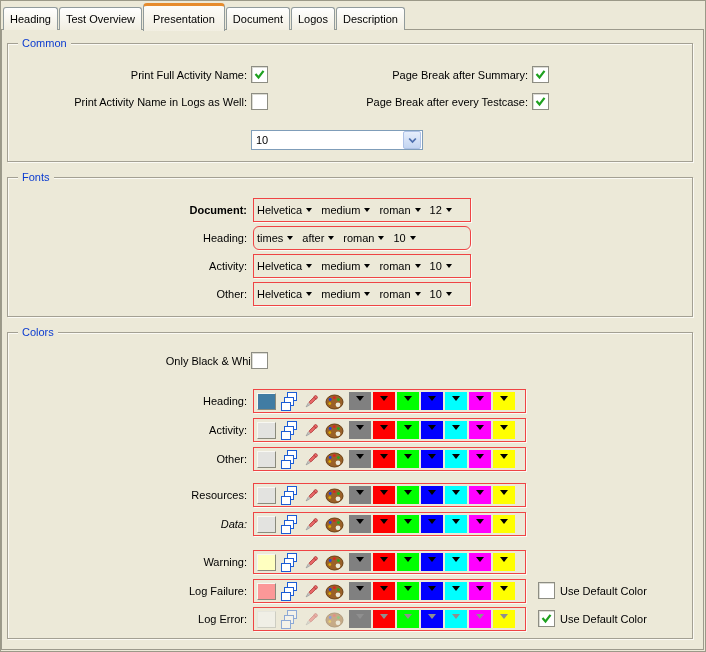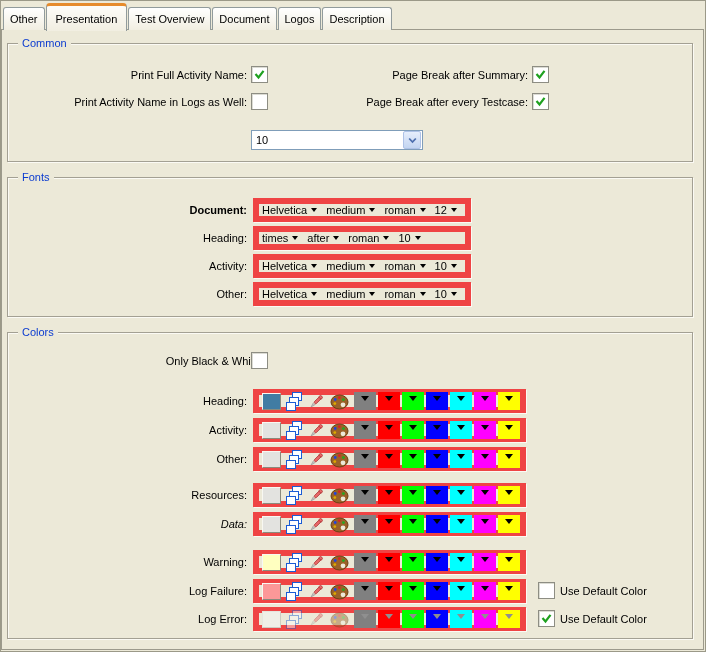--- a/index.html
+++ b/index.html
@@ -39,43 +39,43 @@
     border:1px solid #8d8d83;box-shadow:inset 1px 1px 0 #dcdcd4;
   }
   .checkbox svg{position:absolute;left:1px;top:1px;}
   
   .combo{position:absolute;left:243px;top:86px;width:172px;height:20px;background:#fff;border:1px solid #7F9DB9;display:flex;align-items:center;box-sizing:border-box;}
   .combo-value{flex:1;padding-left:4px;line-height:18px;}
   .combo-btn{width:16px;height:16px;margin-right:1px;border-radius:2px;background:linear-gradient(#E6EEFC,#C3D5F1);border:1px solid #AEC2E7;display:flex;align-items:center;justify-content:center;}
   
   .frame3d{
     position:absolute;box-sizing:border-box;height:24px;
-    border:6px solid #ef4444;box-shadow:1px 1px 0 #fbfaf4;
+    border:1px solid #ef4444;box-shadow:1px 1px 0 #fbfaf4;
     display:flex;align-items:center;padding:0 3px;
   }
   .seg{display:inline-flex;align-items:center;margin-right:9px;white-space:nowrap;}
   .seg .tri{width:0;height:0;border:3px solid transparent;border-top:4px solid #000;margin-left:4px;margin-top:3px;}
   
   .swatch{width:17px;height:15px;border:1px solid;border-color:#f8f8f2 #8a8a7c #8a8a7c #f8f8f2;margin-right:4px;flex:none;}
   .tool{margin-right:5px;flex:none;display:flex;align-items:center;}
   .csq{position:relative;width:22px;height:18px;margin-right:2px;flex:none;}
   .csq .dtri{position:absolute;top:4px;left:50%;transform:translateX(-50%);width:0;height:0;border:4px solid transparent;border-top:5px solid #000;}
   .row-disabled .tool{opacity:.45;}
   .row-disabled .csq .dtri{border-top-color:#8f8f8f;}
   .row-disabled .swatch{border-color:#e6e6de #cdcdc2 #cdcdc2 #e6e6de;}
 </style>
 </head>
 <body>
 
 <div class="outer-frame"></div>
 <div class="pane"></div>
 <div class="tabbar" id="tab-bar">
-    <div class="tab">Other</div>
+    <div class="tab">Heading</div>
+    <div class="tab">Test Overview</div>
     <div class="tab active">Presentation</div>
-    <div class="tab">Test Overview</div>
     <div class="tab">Document</div>
     <div class="tab">Logos</div>
     <div class="tab">Description</div>
   </div>
 
 <div class="group" id="g-common" style="left:7px;top:43px;width:684px;height:117px;">
   <span class="gtitle">Common</span>
   <div id="common-body">
       <span class="lbl" style="left: 0px; top: 23px; width: 239px;">Print Full Activity Name:</span>
       <div class="checkbox" style="left: 243px; top: 22px;">
@@ -126,21 +126,21 @@
         <span class="seg">
           <span>roman</span>
           <span class="tri"></span>
         </span>
         <span class="seg">
           <span>12</span>
           <span class="tri"></span>
         </span>
       </div>
       <span class="lbl" style="left: 0px; top: 52px; width: 239px;">Heading:</span>
-      <div class="frame3d" style="left: 245px; top: 48px; width: 218px;">
+      <div class="frame3d" style="left: 245px; top: 48px; width: 218px; border-radius: 6px;">
         <span class="seg">
           <span>times</span>
           <span class="tri"></span>
         </span>
         <span class="seg">
           <span>after</span>
           <span class="tri"></span>
         </span>
         <span class="seg">
           <span>roman</span>

